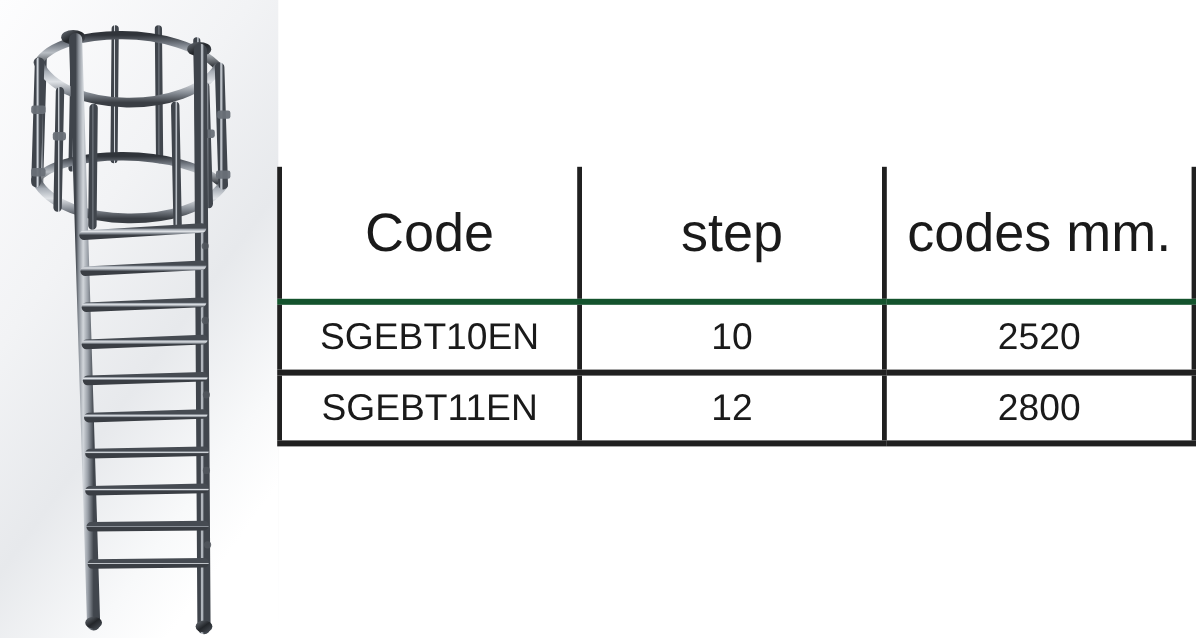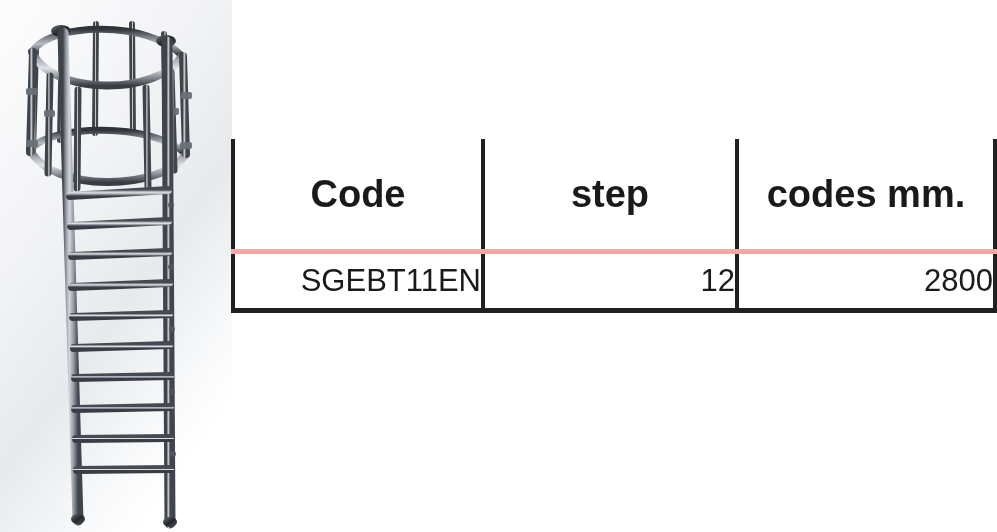--- a/index.html
+++ b/index.html
@@ -51,37 +51,37 @@
 
   table.spec th,
   table.spec td {
     text-align: center;
     color: #1a1a1a;
     border-left: 4px solid #202020;
     border-right: 4px solid #202020;
     padding: 0;
   }
   table.spec thead th {
-    font-weight: 700;
-    font-size: 38px;
+    font-weight: 400;
+    font-size: 45px;
     height: 110px;
     line-height: 110px;
     border-top: none;
-    border-bottom: 5px solid #fca5a5;
+    border-bottom: 5px solid #14532d;
     letter-spacing: 0px;
   }
   table.spec tbody td {
     font-weight: 400;
     font-size: 31px;
     height: 54px;
     line-height: 54px;
     border-bottom: 5px solid #202020;
   }
   table.spec tbody tr:first-child td { border-bottom: 5px solid #202020; }
-  table.spec tbody tr:last-child  td { border-bottom: 5px solid #202020; text-align: right; }
+  table.spec tbody tr:last-child  td { border-bottom: 5px solid #202020; }
 
   
   table.spec th:first-child, table.spec td:first-child { border-left: 4px solid #202020; }
   table.spec th:last-child,  table.spec td:last-child  { border-right: 4px solid #202020; }
 
   .sr-only {
     position: absolute; width: 1px; height: 1px;
     margin: -1px; padding: 0; overflow: hidden;
     clip: rect(0 0 0 0); white-space: nowrap; border: 0;
   }
@@ -220,20 +220,25 @@
       </colgroup>
       <thead>
         <tr>
           <th>Code</th>
           <th>step</th>
           <th>codes mm.</th>
         </tr>
       </thead>
       <tbody>
         <tr>
+          <td>SGEBT10EN</td>
+          <td>10</td>
+          <td>2520</td>
+        </tr>
+        <tr>
           <td>SGEBT11EN</td>
           <td>12</td>
           <td>2800</td>
         </tr>
       </tbody>
     </table>
   </div>
 
 </div>
 

